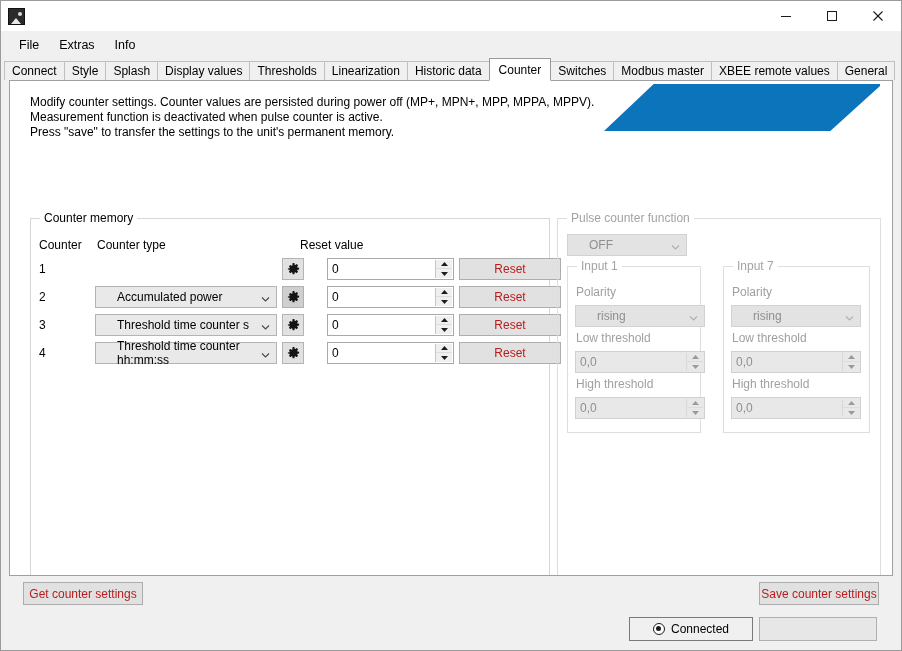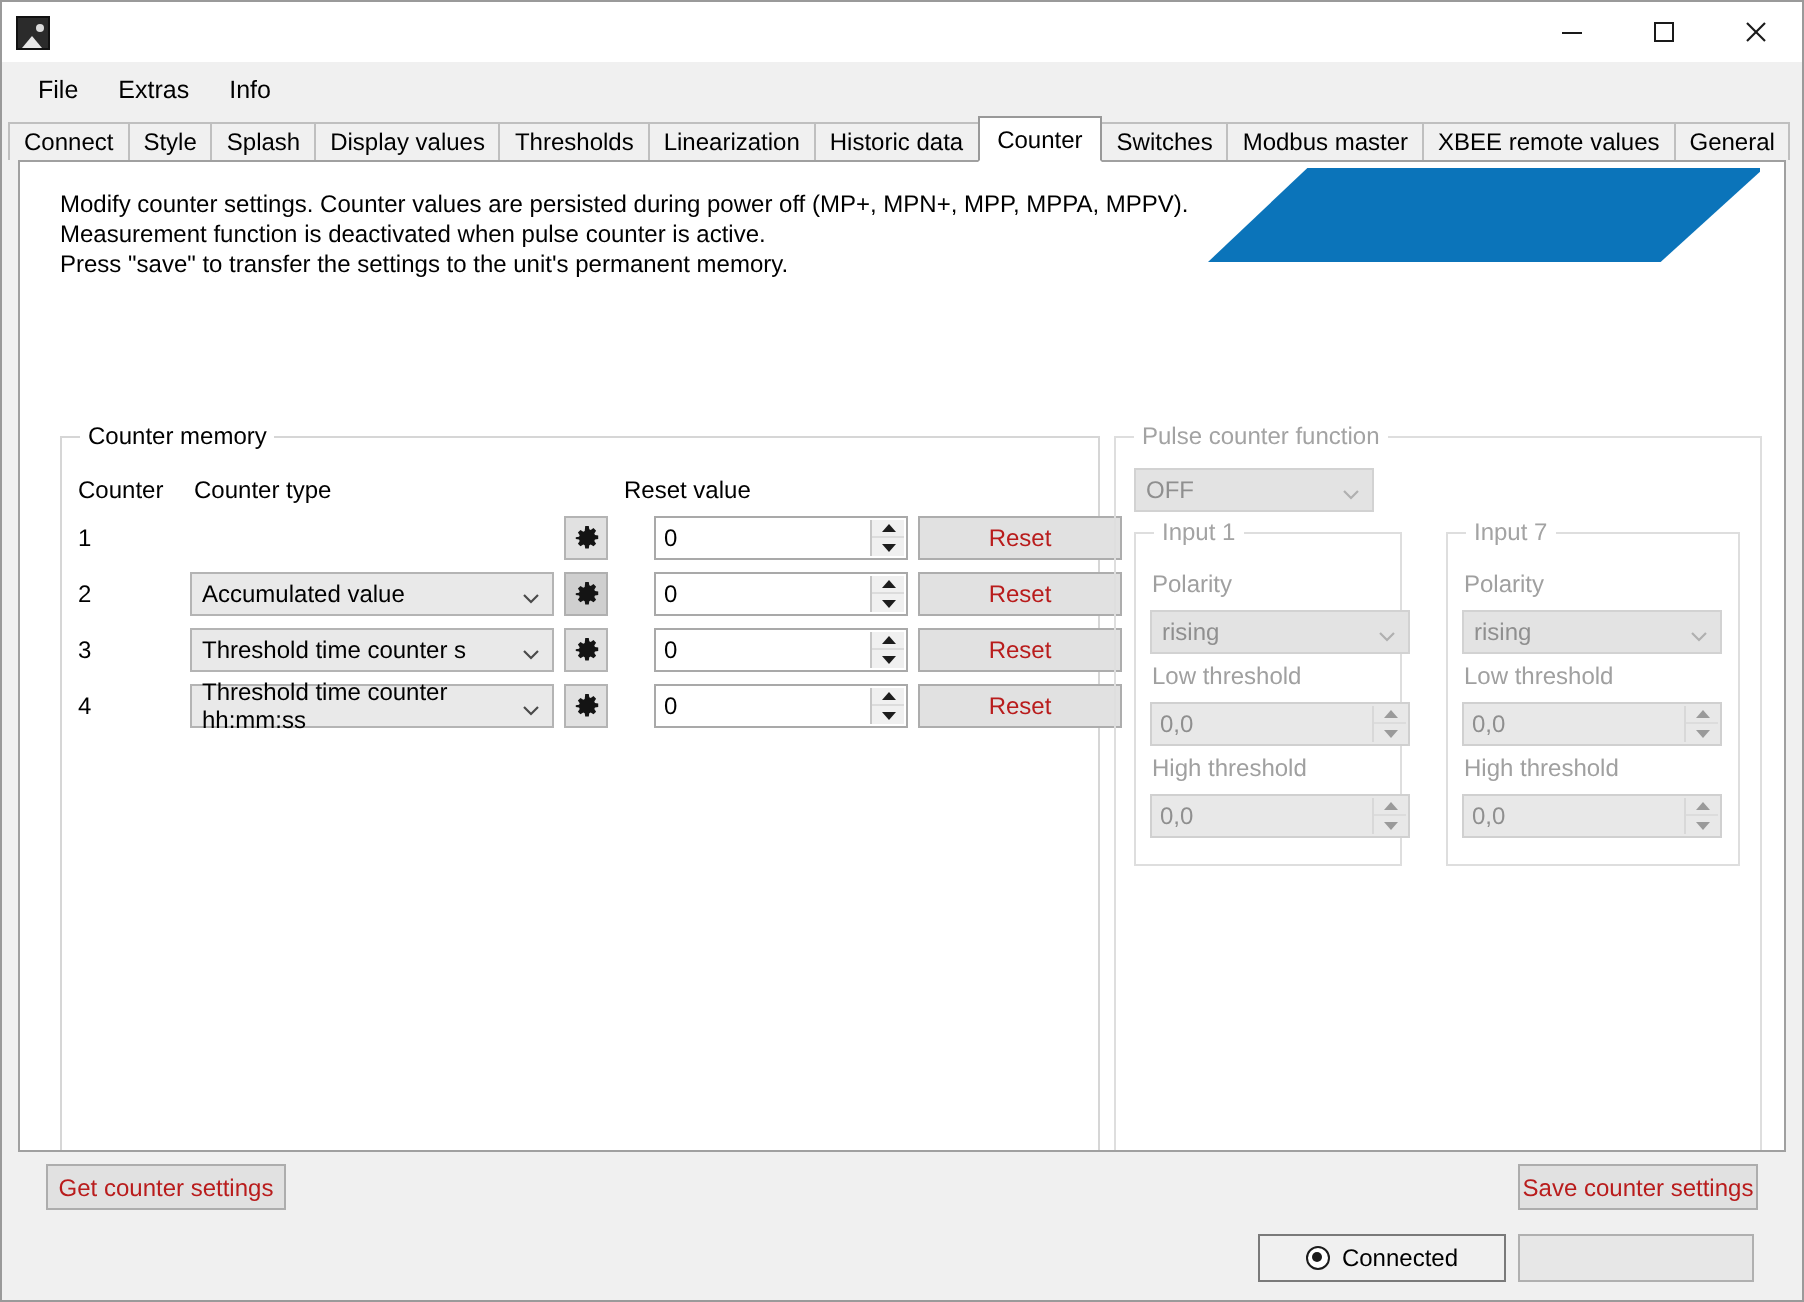--- a/index.html
+++ b/index.html
@@ -145,21 +145,21 @@
   }
   .rownum { position: absolute; font-size: 12px; color: #000; }
 
   
   .combo {
     position: absolute;
     height: 22px;
     background: #e9e9e9;
     border: 1px solid #b4b4b4;
     display: flex; align-items: center;
-    padding-left: 5px;
+    padding-left: 21px;
     font-size: 12px;
     color: #000;
   }
   .combo .arrow {
     position: absolute; right: 6px; top: 50%; transform: translateY(-50%);
     width: 9px; height: 9px;
   }
   .combo.dim { background: #e3e3e3; border-color: #d2d2d2; color: #8f8f8f; }
 
   .gearbtn {
@@ -308,21 +308,21 @@
       <div class="logo-text">
         <b>TDE</b><span>&nbsp;</span><span>Instruments</span>
       </div>
     </div>
 
     <div class="group" id="grp-counter-memory">
       <div class="legend">Counter memory</div>
 
       <div class="col-head" style="left:8px;  top:19px">Counter</div>
       <div class="col-head" style="left:66px; top:19px">Counter type</div>
-      <div class="col-head" style="left:281px;top:19px">Reset value</div>
+      <div class="col-head" style="left:269px;top:19px">Reset value</div>
 
       <div class="rownum" style="left:8px; top:43px">1</div>
       <div class="gearbtn" style="left:251px; top:39px">
         <svg width="13" height="13" viewBox="0 0 16 16">
             <path fill="#141414" d="M8 5.2A2.8 2.8 0 108 10.8 2.8 2.8 0 008 5.2zm0 1.5A1.3 1.3 0 118 9.3 1.3 1.3 0 018 6.7z"></path>
             <path fill="#141414" d="M6.9 0h2.2l.3 2 .9.4 1.7-1.1 1.6 1.6-1.1 1.7.4.9 2 .3v2.2l-2 .3-.4.9 1.1 1.7-1.6 1.6-1.7-1.1-.9.4-.3 2H6.9l-.3-2-.9-.4-1.7 1.1-1.6-1.6 1.1-1.7-.4-.9-2-.3V6.9l2-.3.4-.9L2.4 4l1.6-1.6 1.7 1.1.9-.4z"></path>
           </svg>
       </div>
       <div class="spin" style="left:296px; top:39px; width:127px">
         <span class="val">0</span>
@@ -336,21 +336,21 @@
               <svg width="7" height="4" viewBox="0 0 7 4">
                 <polygon points="3.5,4 0,0 7,0" fill="#1d1d1d"></polygon>
               </svg>
             </div>
         </span>
       </div>
       <div class="btn" style="left:428px; top:39px; width:102px">Reset</div>
 
       <div class="rownum" style="left:8px; top:71px">2</div>
       <div class="combo" style="left:64px; top:67px; width:182px">
-        <span>Accumulated value</span>
+        <span>Accumulated power</span>
         <span class="arrow">
           <svg width="9" height="9" viewBox="0 0 9 9">
               <polyline points="1,3 4.5,6.5 8,3" fill="none" stroke="#4a4a4a" stroke-width="1.1"></polyline>
             </svg>
         </span>
       </div>
       <div class="gearbtn hover" style="left:251px; top:67px">
         <svg width="13" height="13" viewBox="0 0 16 16">
             <path fill="#141414" d="M8 5.2A2.8 2.8 0 108 10.8 2.8 2.8 0 008 5.2zm0 1.5A1.3 1.3 0 118 9.3 1.3 1.3 0 018 6.7z"></path>
             <path fill="#141414" d="M6.9 0h2.2l.3 2 .9.4 1.7-1.1 1.6 1.6-1.1 1.7.4.9 2 .3v2.2l-2 .3-.4.9 1.1 1.7-1.6 1.6-1.7-1.1-.9.4-.3 2H6.9l-.3-2-.9-.4-1.7 1.1-1.6-1.6 1.1-1.7-.4-.9-2-.3V6.9l2-.3.4-.9L2.4 4l1.6-1.6 1.7 1.1.9-.4z"></path>

